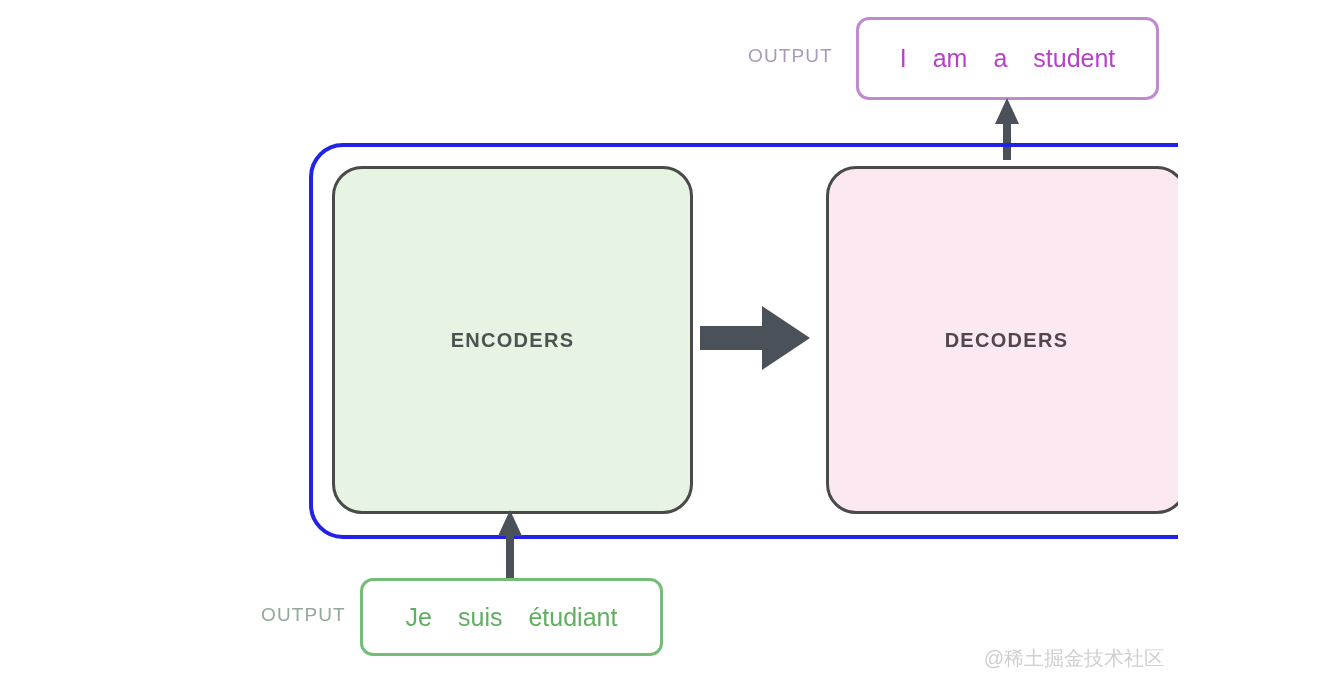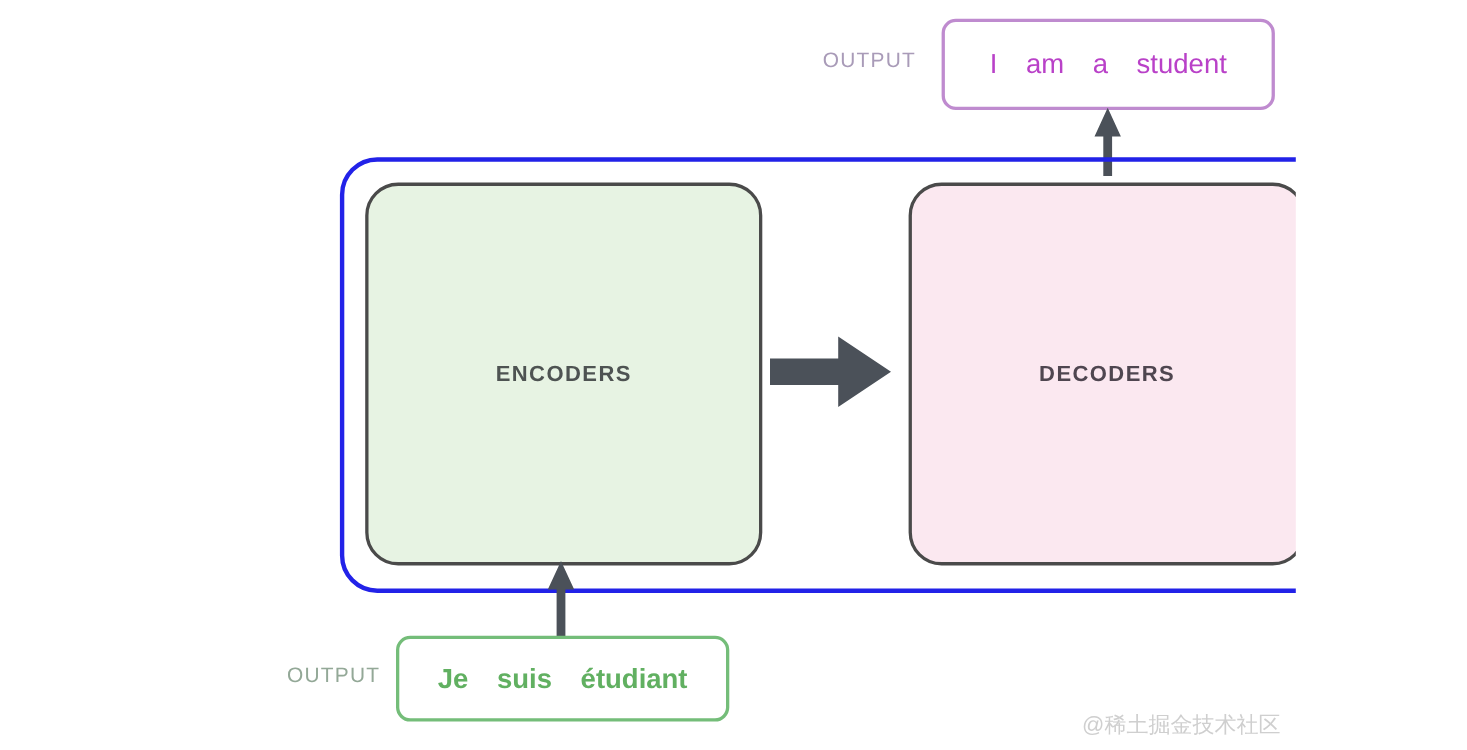--- a/index.html
+++ b/index.html
@@ -68,21 +68,20 @@
     width: 303px;
     height: 78px;
     box-sizing: border-box;
     border: 3px solid #74bd79;
     border-radius: 13px;
     background: #ffffff;
     display: flex;
     align-items: center;
     justify-content: center;
     gap: 26px;
-    font-weight: bold;
   }
   #input-box .tok {
     font-size: 25px;
     color: #61b061;
     white-space: nowrap;
   }
 
   
   #transformer-container {
     position: absolute;

